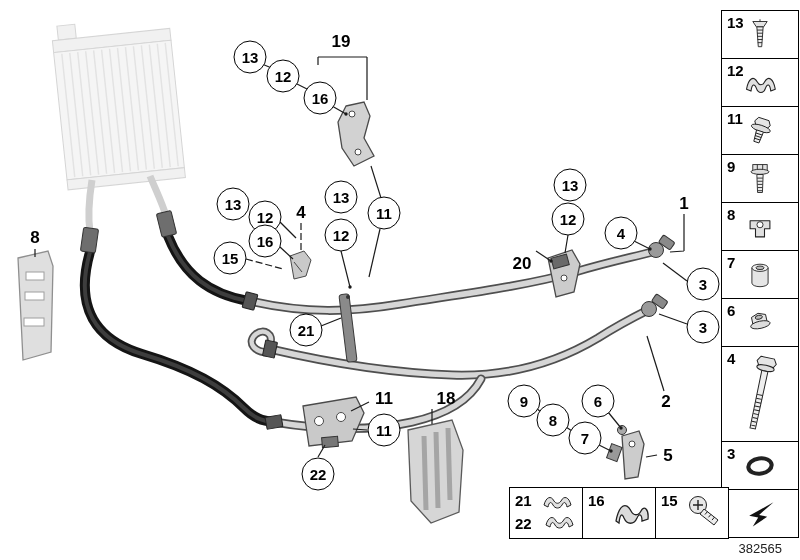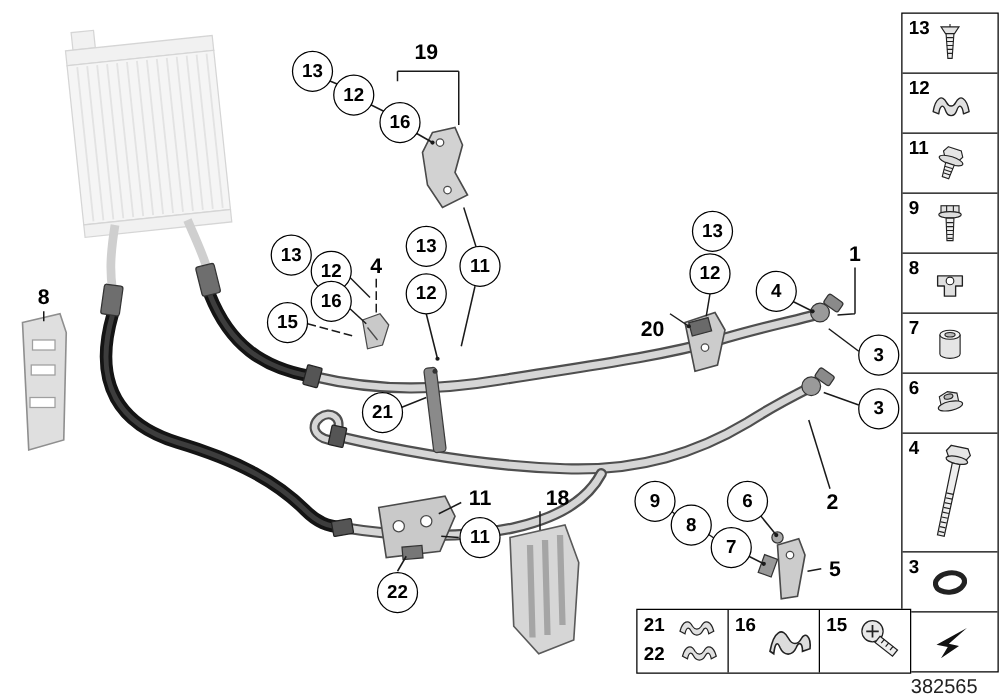--- a/index.html
+++ b/index.html
@@ -18,21 +18,21 @@
   .cell-num{position:absolute;top:3px;left:5px;font-size:15px;font-weight:bold;}
   .part-icon{width:42px;height:36px;}
   .tall .part-icon{width:40px;height:88px;}
   .legend{position:absolute;left:509px;top:487px;display:flex;border:1.5px solid #000;background:#fff;z-index:4;}
   .legend-cell{position:relative;width:69px;height:50px;border-left:1.5px solid #000;
                display:flex;align-items:center;justify-content:flex-end;padding-right:3px;}
   .legend-cell:first-child{border-left:none;}
   .legend-nums{position:absolute;left:5px;top:2px;display:flex;flex-direction:column;
                font-size:15px;font-weight:bold;line-height:1.5;}
   .legend .part-icon{width:40px;height:44px;}
-  .figure-number{position:absolute;top:541px;right:18px;font-size:16px;color:#222;z-index:4;}
+  .figure-number{position:absolute;top:541px;right:18px;font-size:13px;color:#222;z-index:4;}
 </style>
 </head>
 <body>
 
 <svg width="0" height="0" style="position:absolute" aria-hidden="true">
   <defs>
     <symbol id="icon-screw" viewBox="0 0 40 40">
       <path d="M12 5 h16 l-4 6 h-8 z" fill="#e3e3e3" stroke="#222"></path>
       <line x1="20" y1="2.5" x2="20" y2="5" stroke="#222"></line>
       <path d="M16.5 11 h7 l-1.6 22 h-3.8 z" fill="#eee" stroke="#222"></path>

